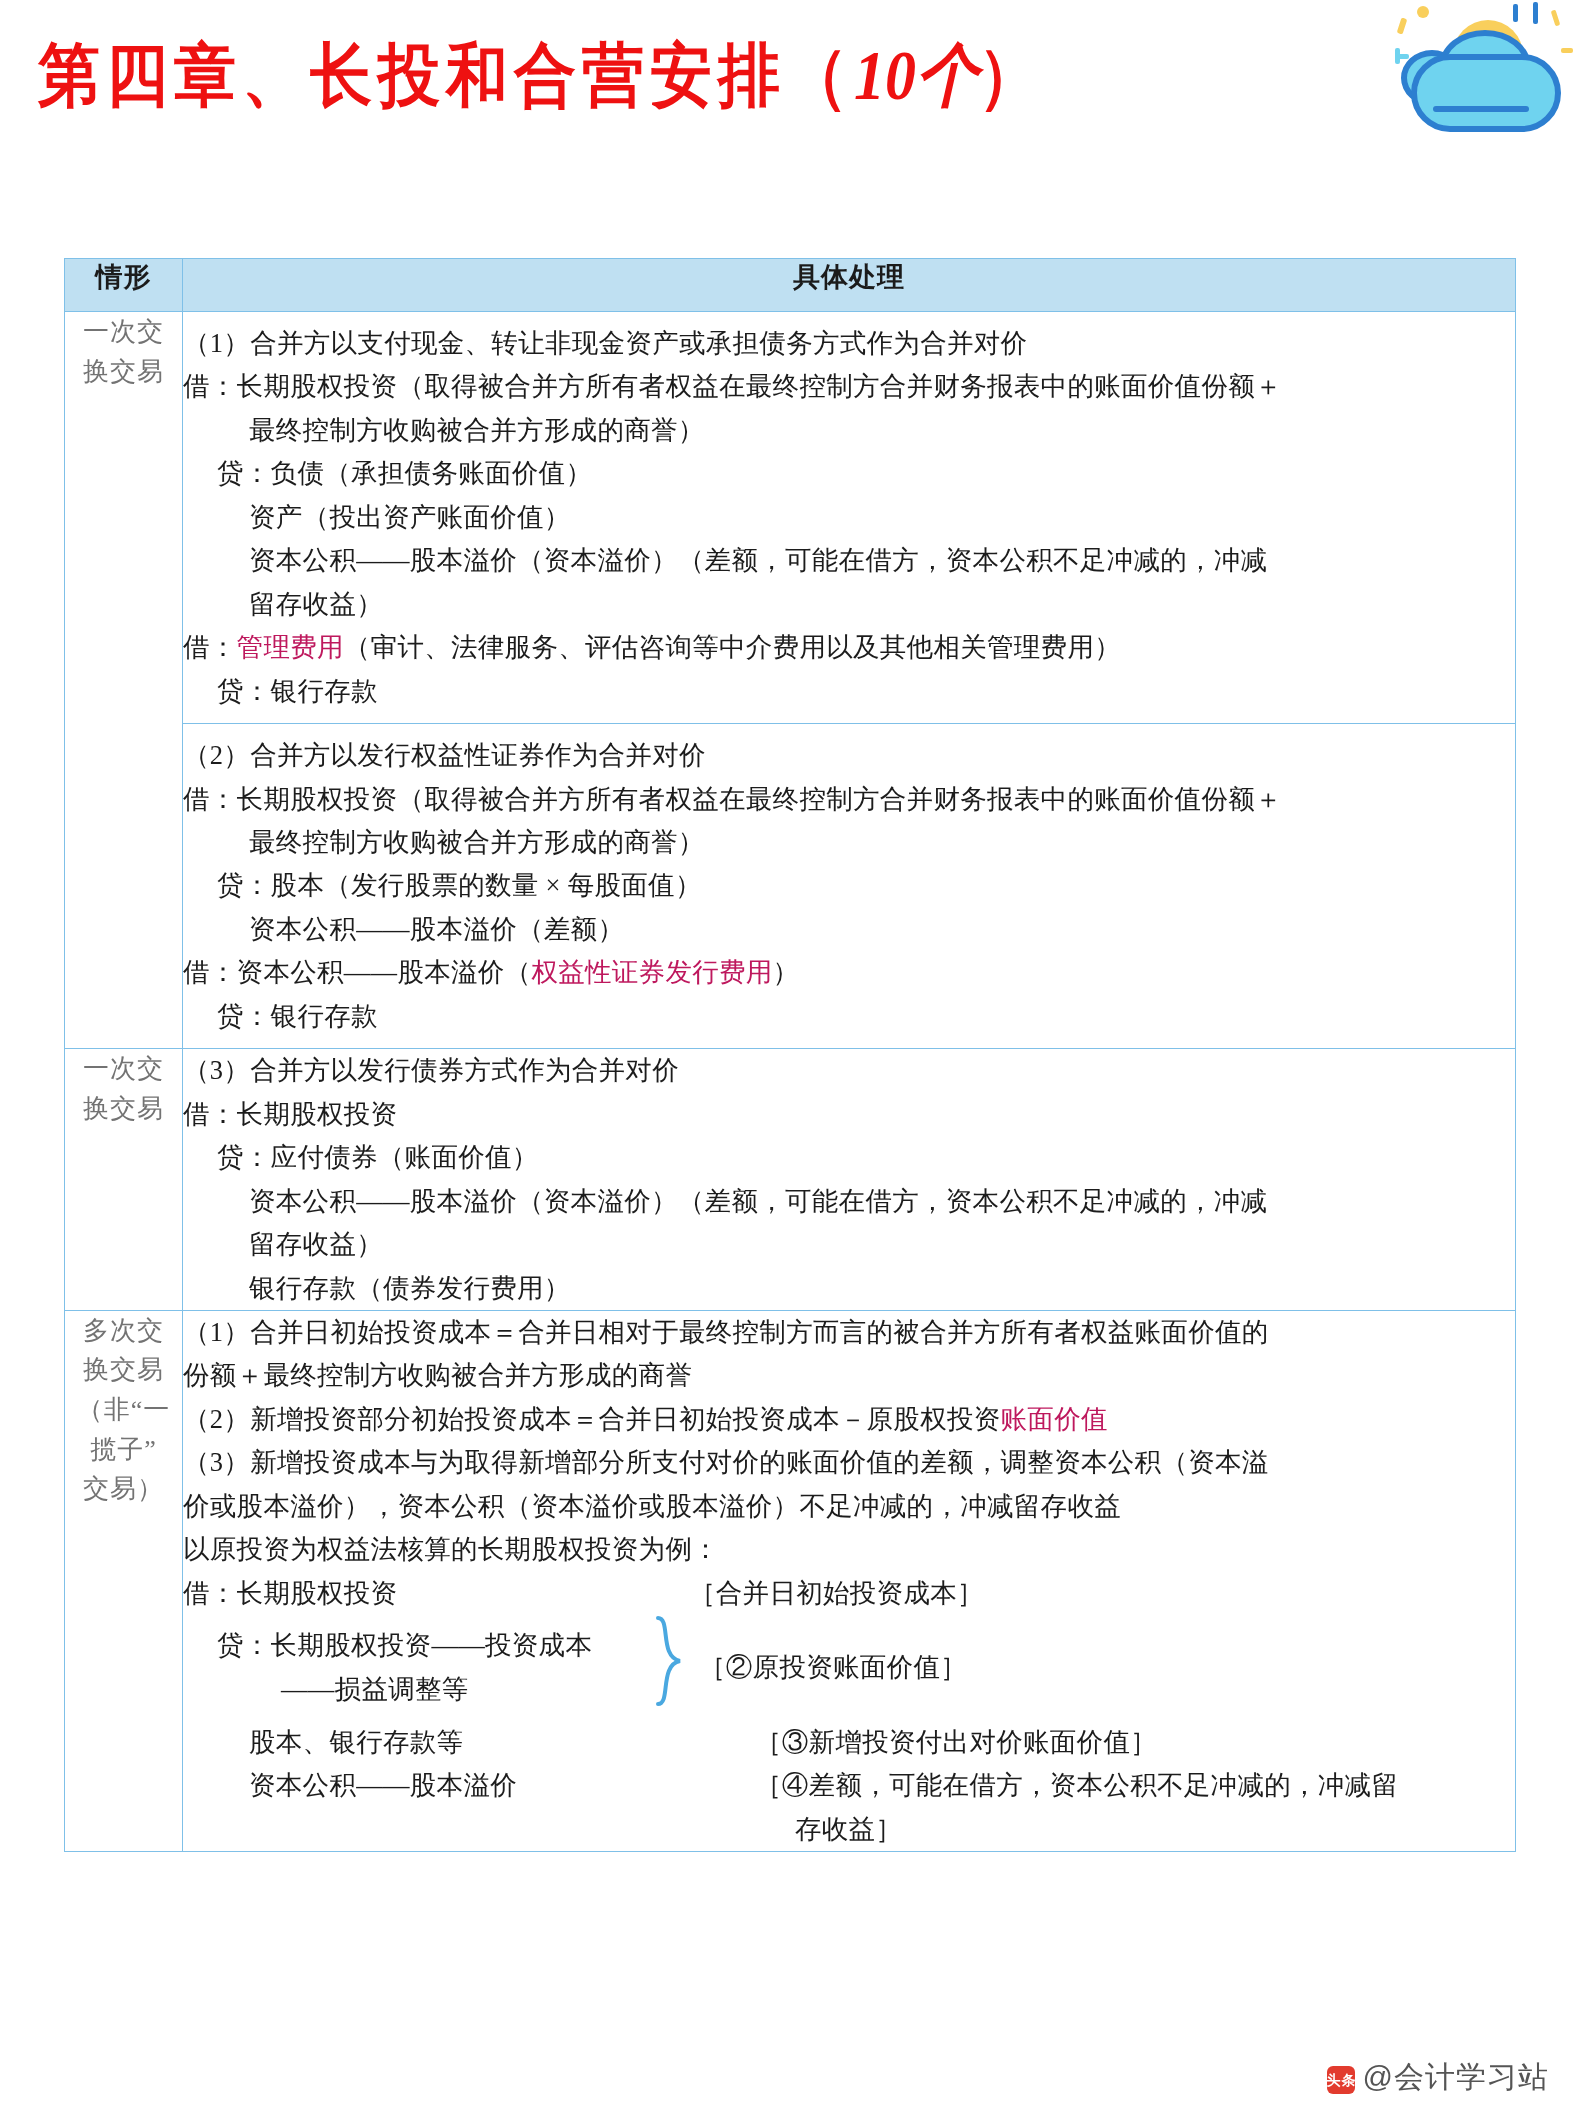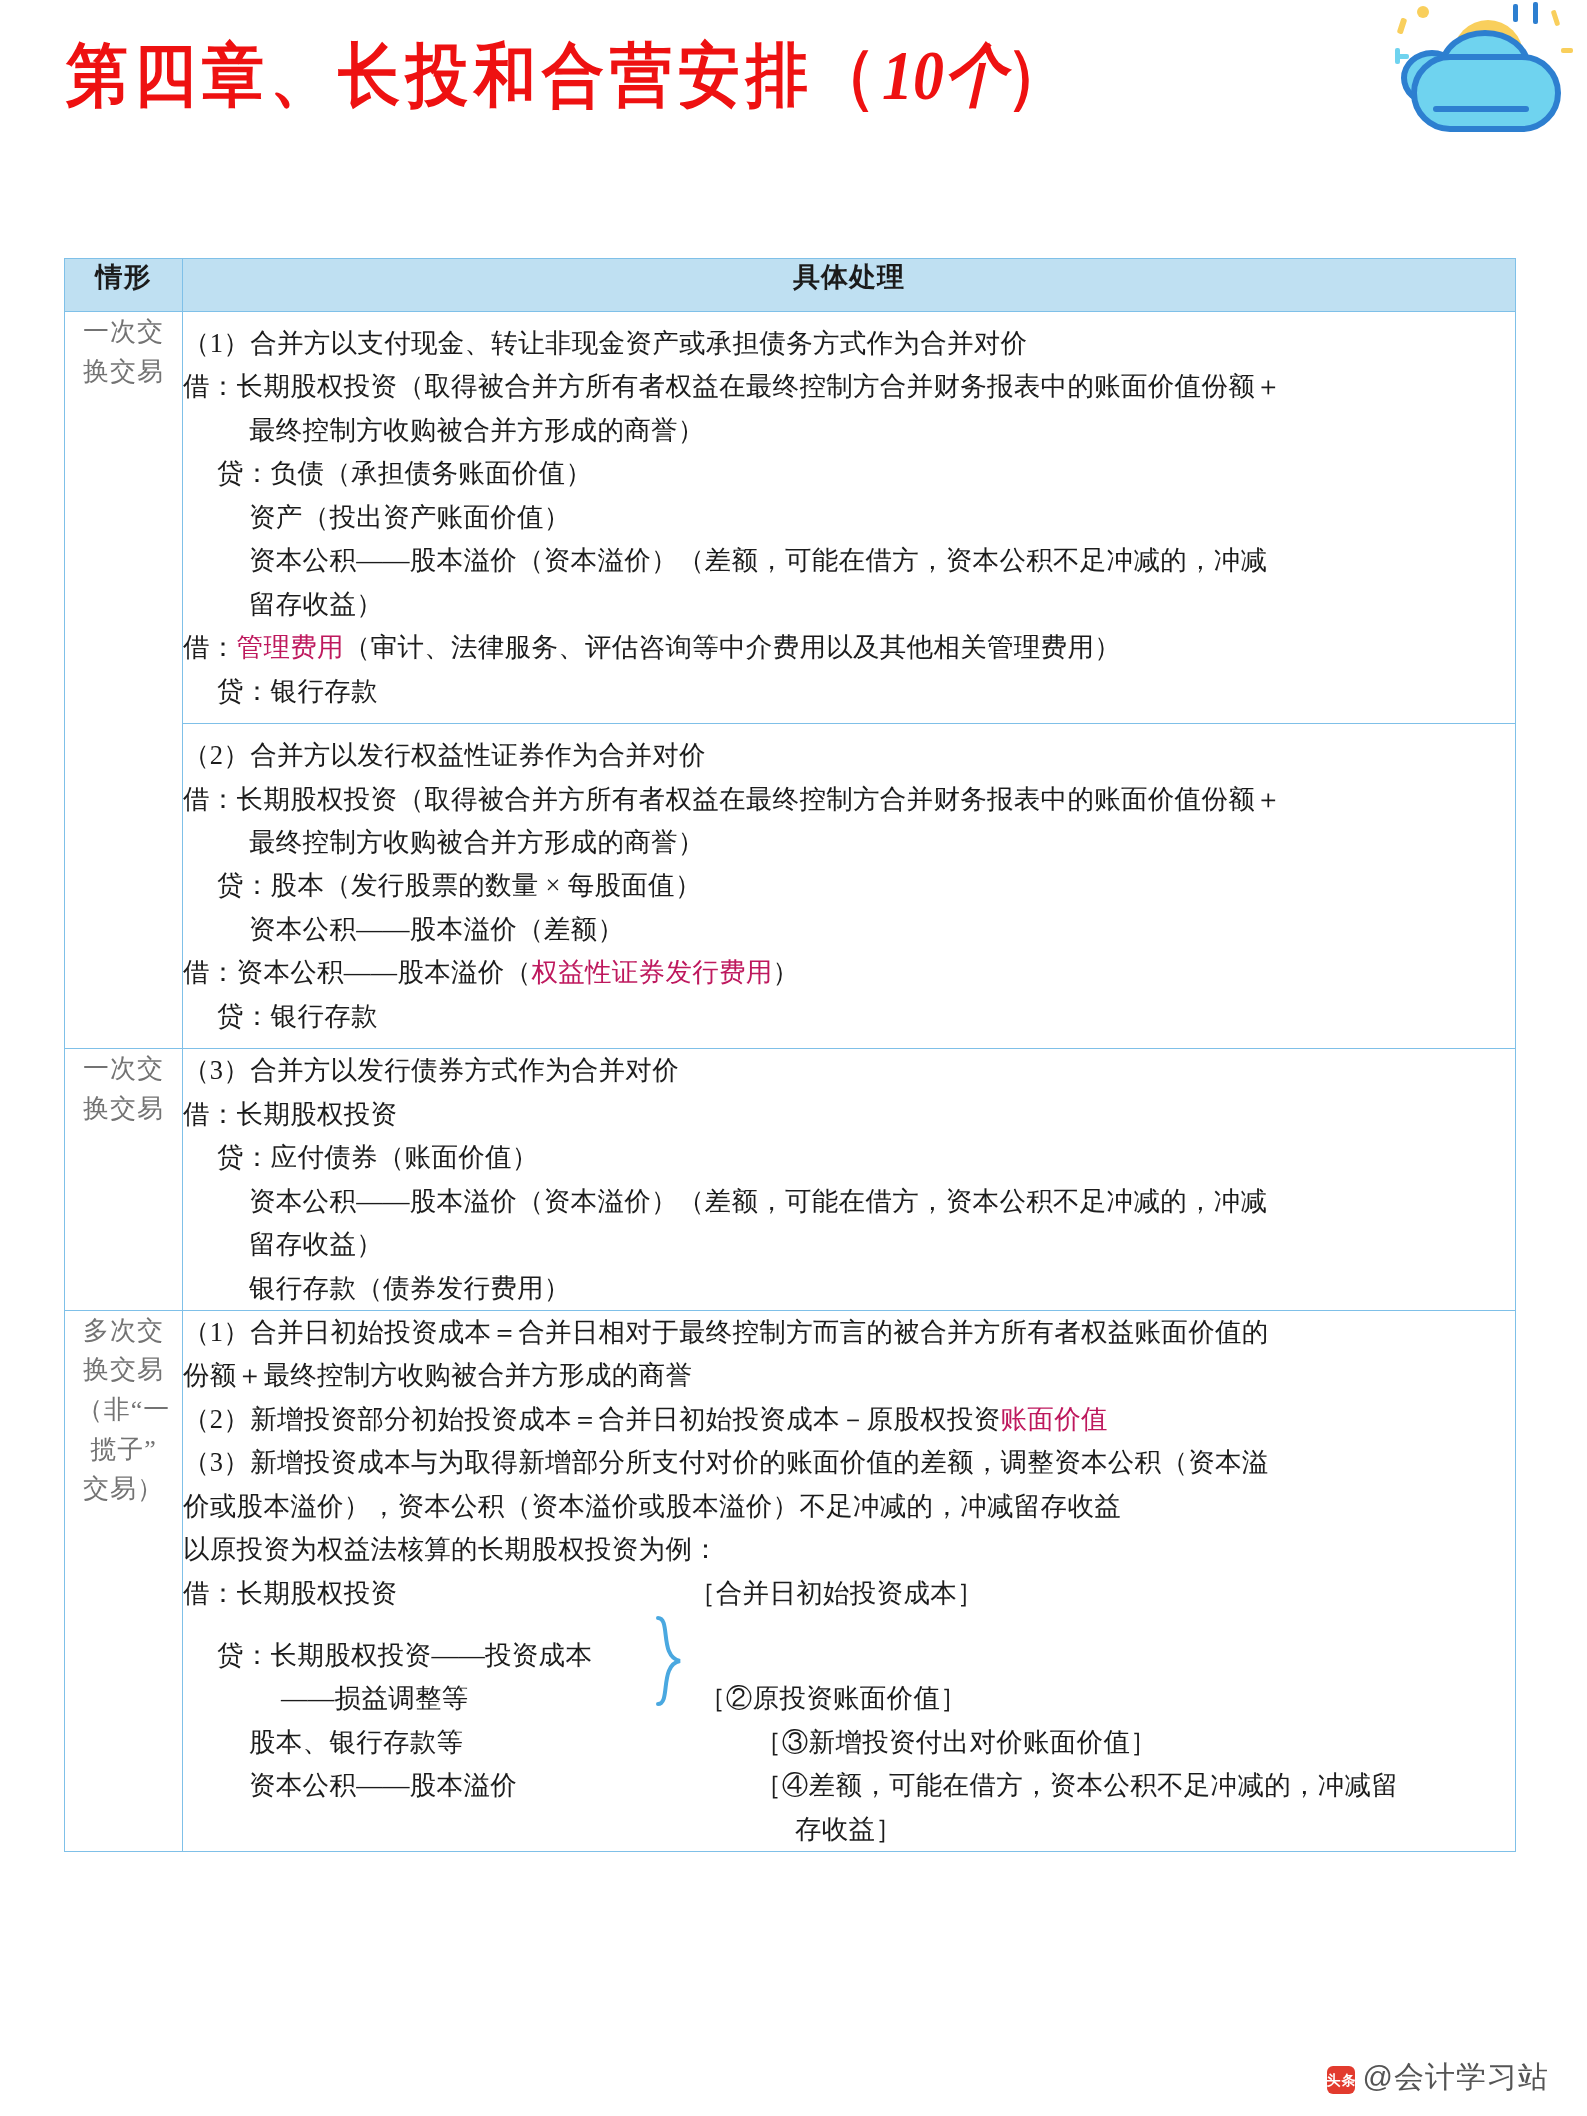--- a/index.html
+++ b/index.html
@@ -13,21 +13,20 @@
     font-family: "Liberation Serif", "DejaVu Serif", serif;
     position: relative;
     overflow: hidden;
   }
 
   
   .page-header {
     position: relative;
     height: 250px;
     padding: 2px;
-    margin-left: 28px;
   }
   .chapter-title {
     position: absolute;
     left: 38px;
     top: 28px;
     font-size: 62px;
     font-weight: bold;
     color: #ee1111;
     letter-spacing: 6px;
     white-space: nowrap;
@@ -213,21 +212,21 @@
   .i1 { padding-left: 0px; }
   .i2 { padding-left: 34px; }
   .i3 { padding-left: 66px; }
   .i4 { padding-left: 98px; }
   .hl { color: #be185d; }
 
   
   .je { display: flex; align-items: flex-start; }
   .je .left { flex: 0 0 auto; min-width: 470px; }
   .je .right { flex: 1 1 auto; }
-  .brace-row { display: flex; align-items: flex-end; }
+  .brace-row { display: flex; align-items: center; }
   .brace-col {
     position: relative;
     width: 36px;
     flex: 0 0 36px;
     align-self: stretch;
   }
 
   .watermark {
     position: absolute;
     right: 38px;

